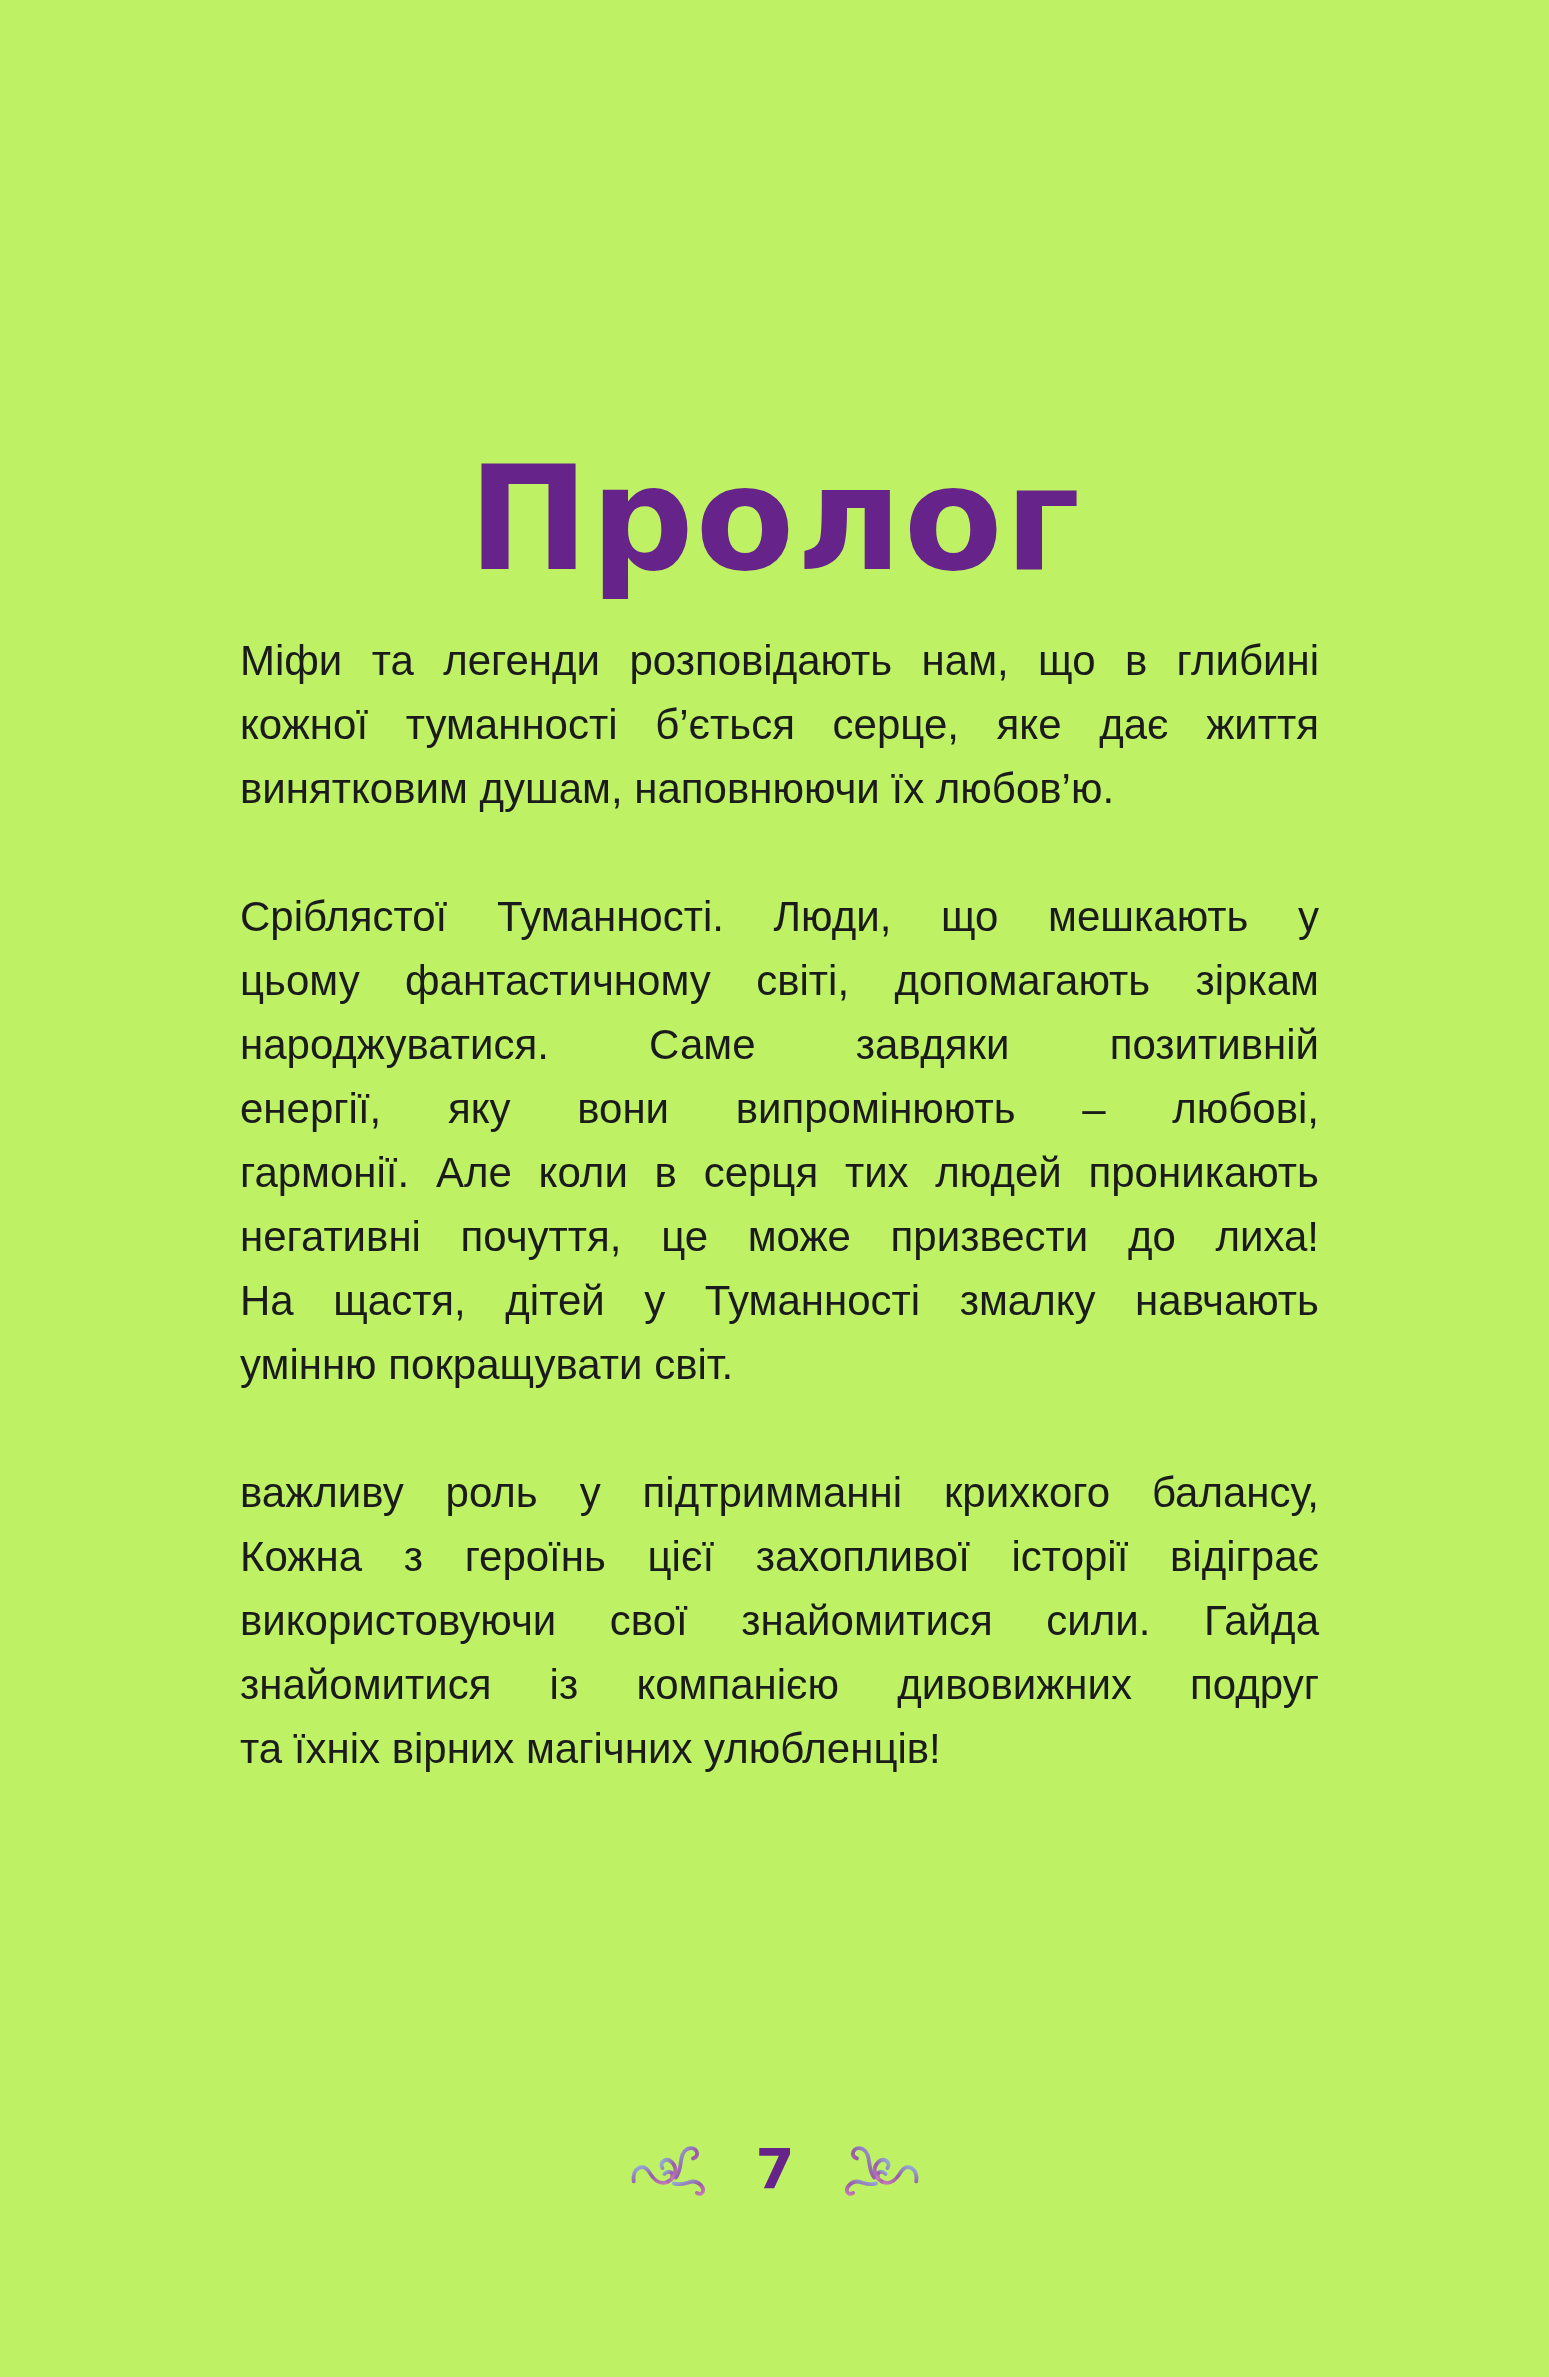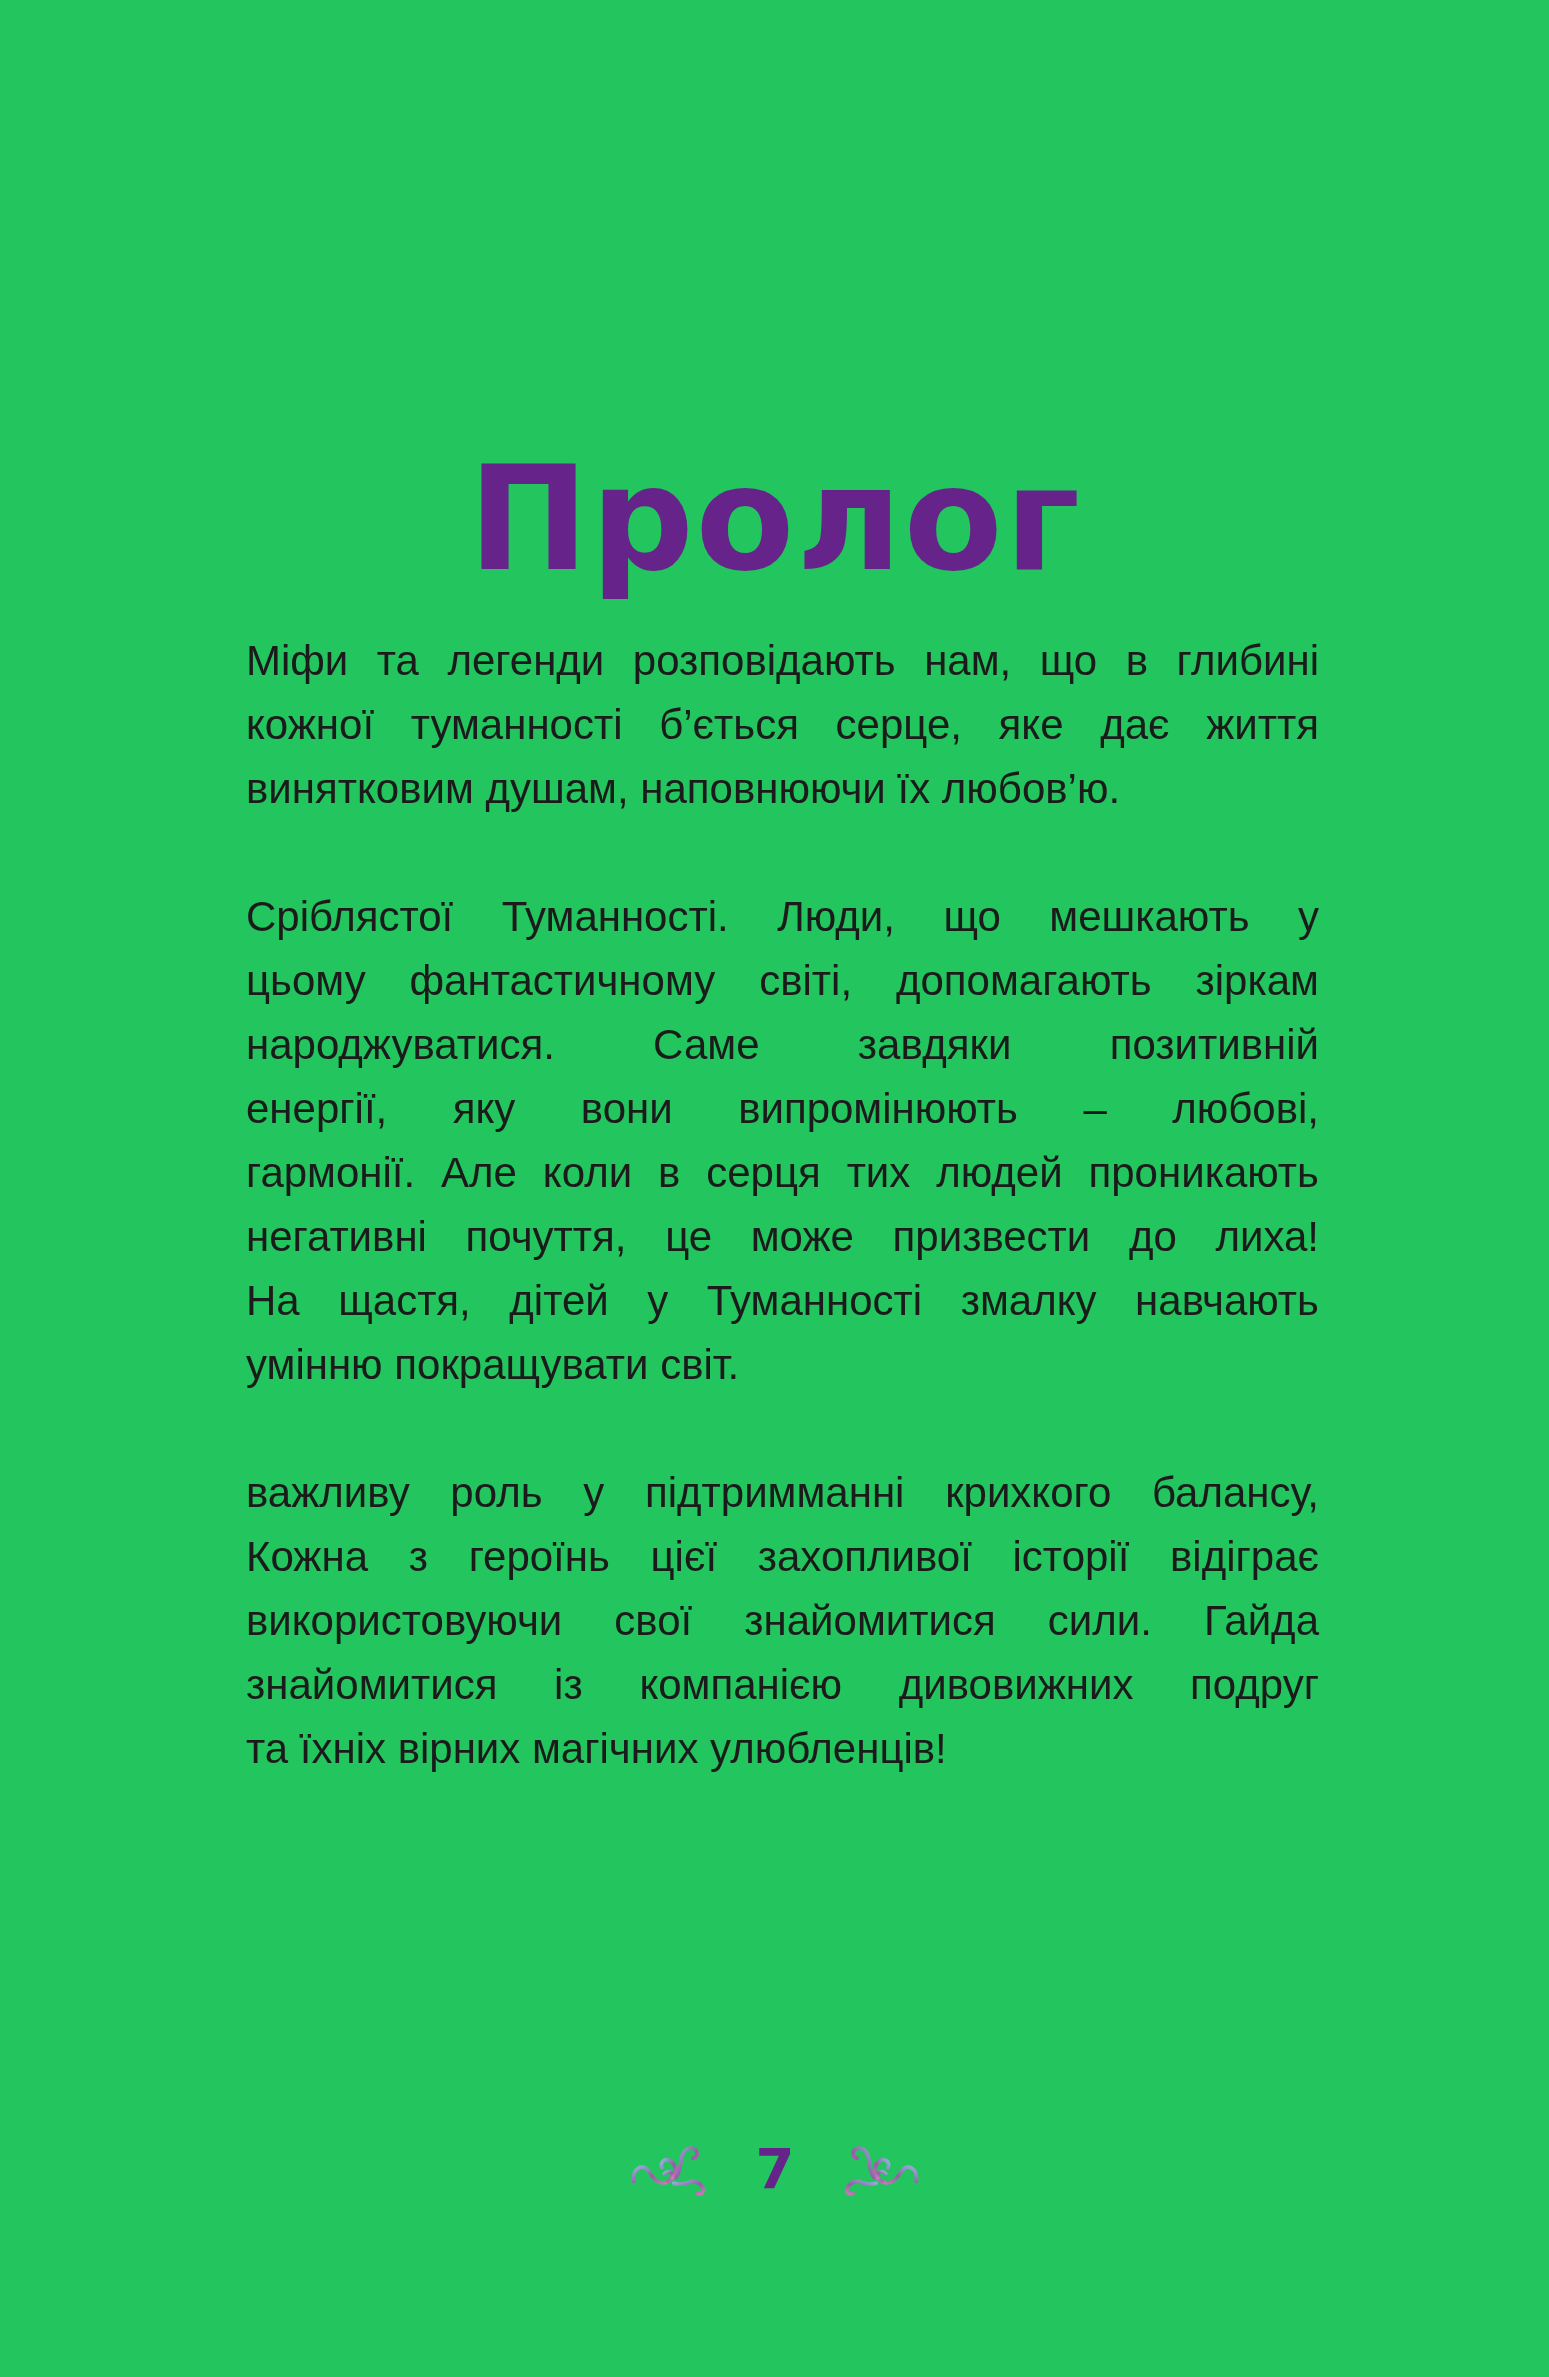--- a/index.html
+++ b/index.html
@@ -1,34 +1,34 @@
 <!DOCTYPE html>
 <html><head>
 <meta charset="utf-8">
 <style>
   html, body { margin: 0; padding: 0; background: #ffffff; }
   body { width: 1550px; height: 2378px; position: relative; overflow: hidden; }
-  .page { position: absolute; left: 0; top: 0; width: 1550px; height: 2378px; background: #22c55e; }
+  .page { position: absolute; left: 0; top: 0; width: 1550px; height: 2378px; background: #bef264; }
   .title {
     position: absolute; left: 0; width: 1550px; top: 327px;
     text-align: center;
     font-family: "DejaVu Sans", sans-serif;
     font-weight: bold;
     font-size: 144px;
     line-height: 192px;
     color: #66248a;
     letter-spacing: 1.9px;
   }
   .body-text {
     position: absolute; left: 228px; width: 1091px; top: 629px;
     font-family: "Liberation Sans", sans-serif;
     font-size: 42px;
     color: #1b1b1b;
   }
-  .para { margin: 0 0 64px 18px; }
+  .para { margin: 0 0 64px 12px; }
   .line {
     display: block;
     height: 64px;
     line-height: 64px;
     white-space: nowrap;
     text-align: justify;
     text-align-last: justify;
   }
   .line.last { text-align-last: left; text-align: center; }
   .footer {

